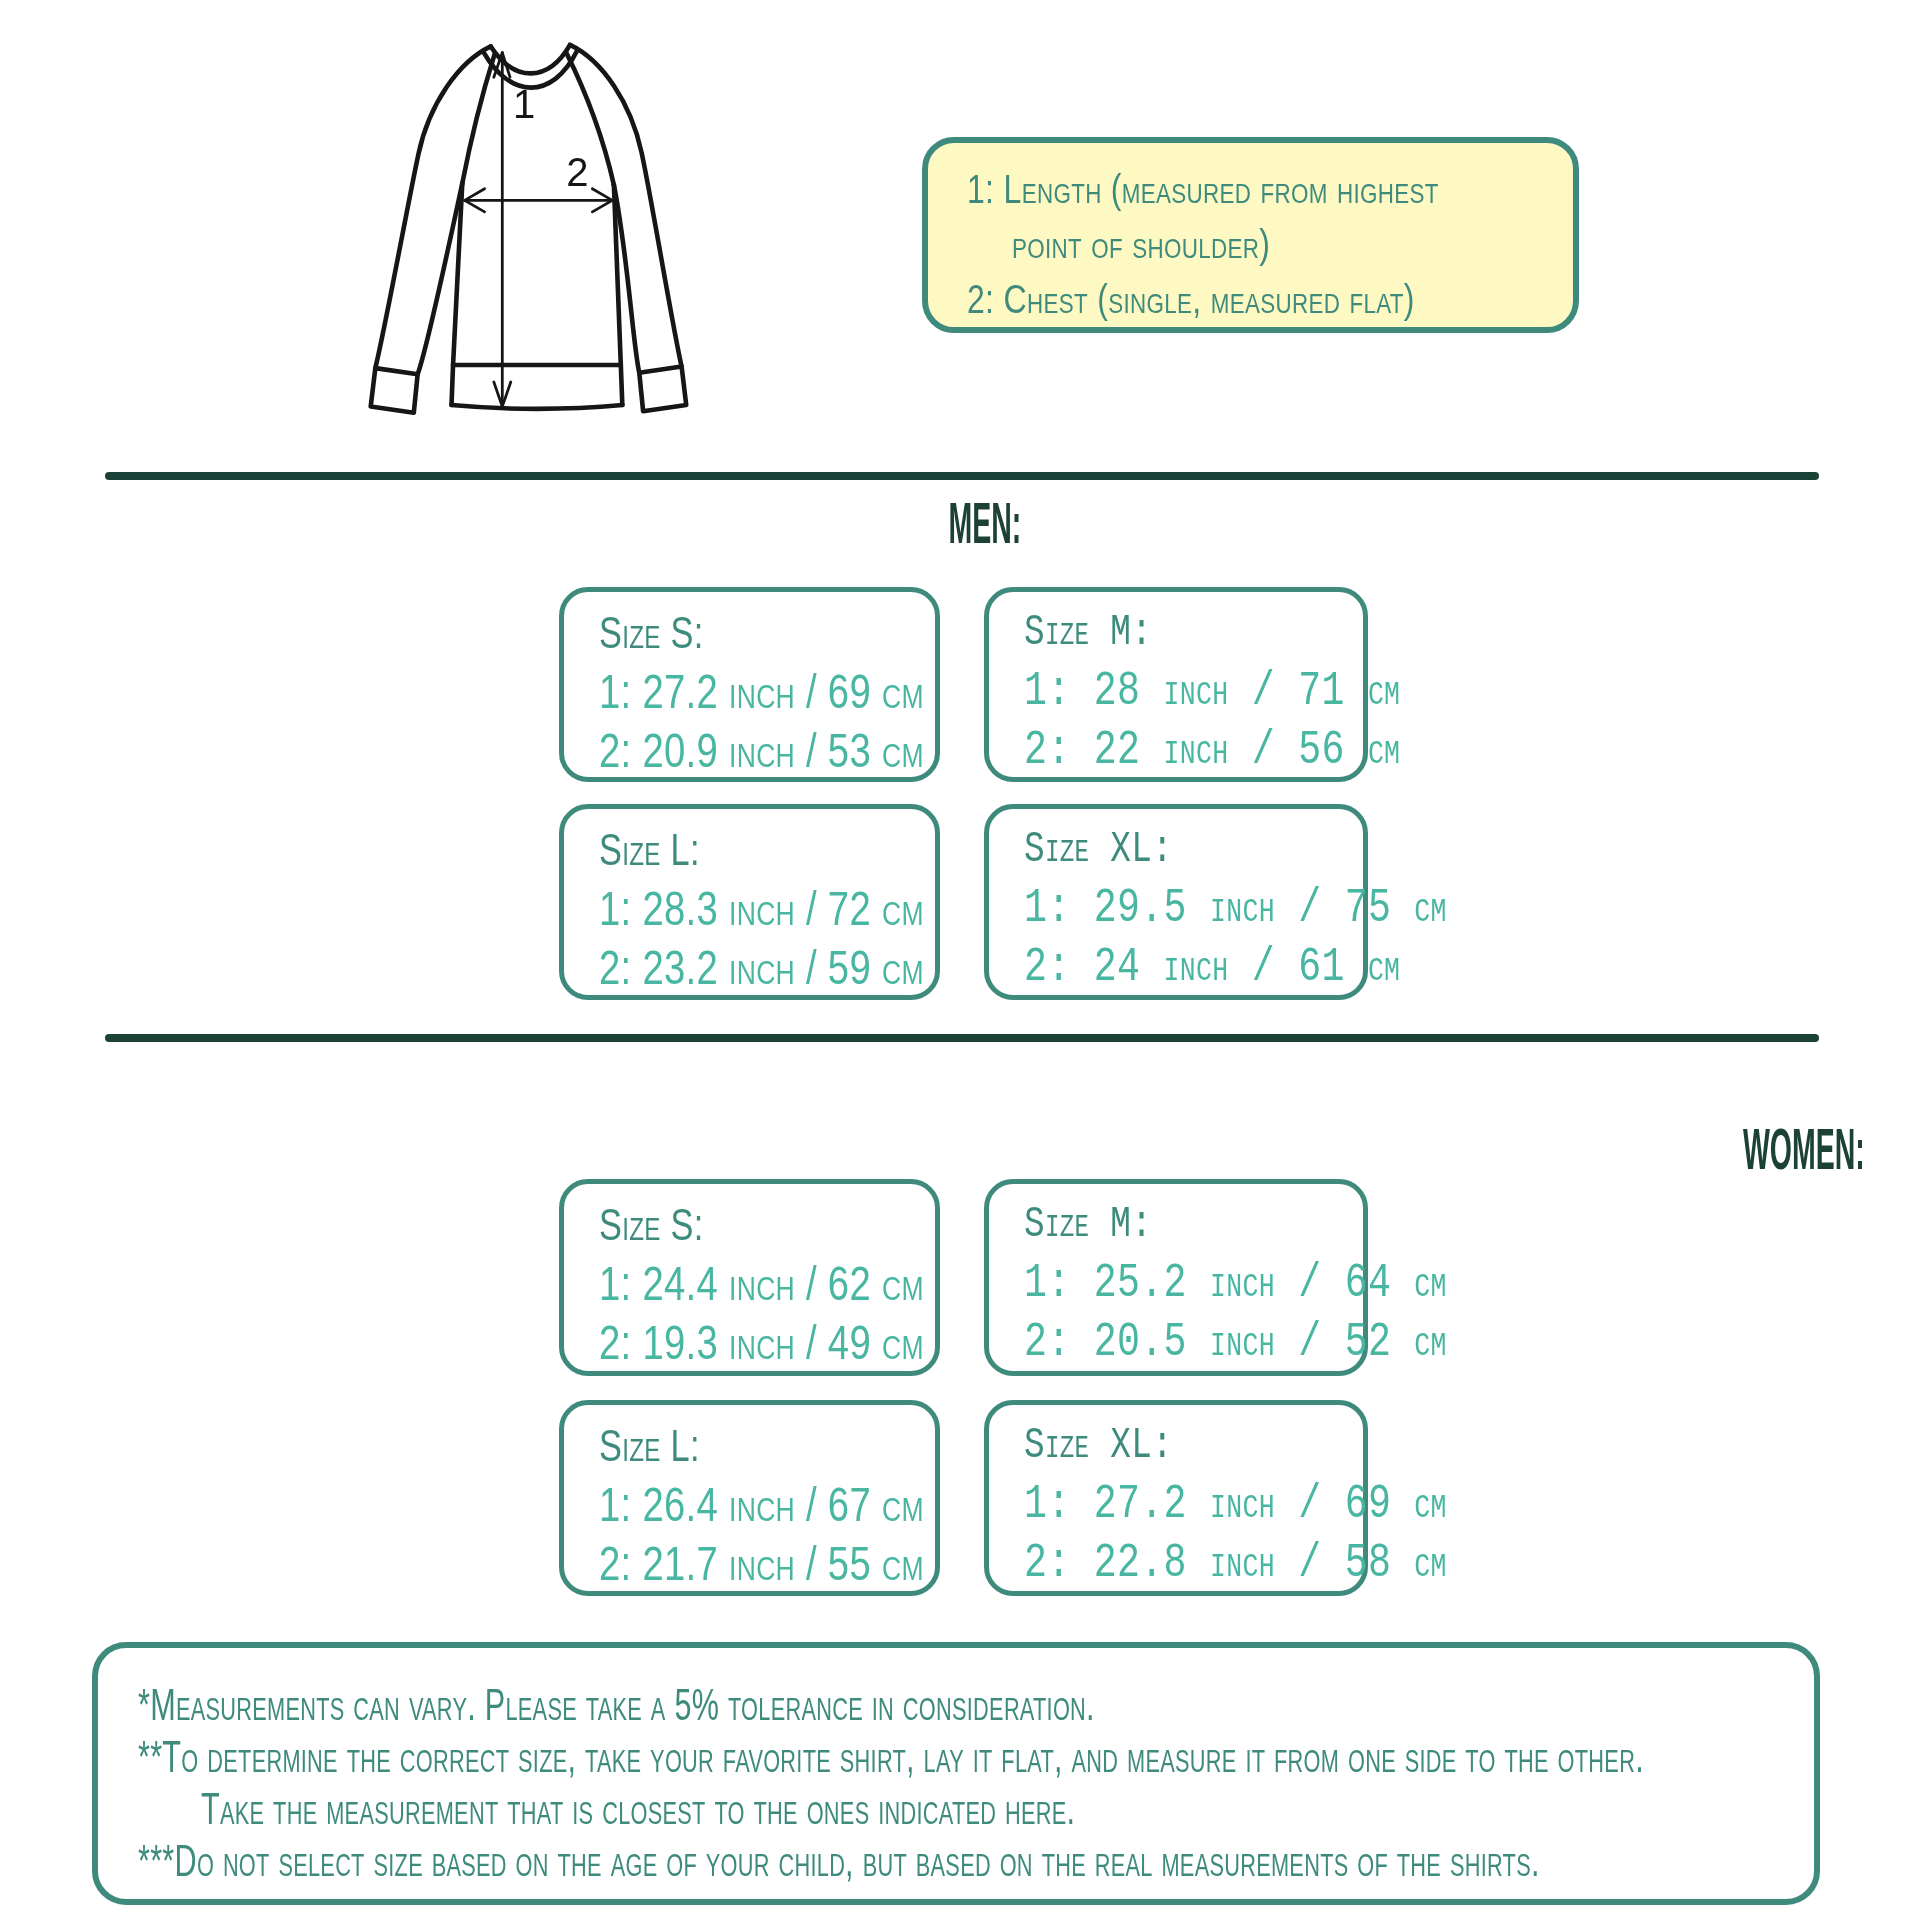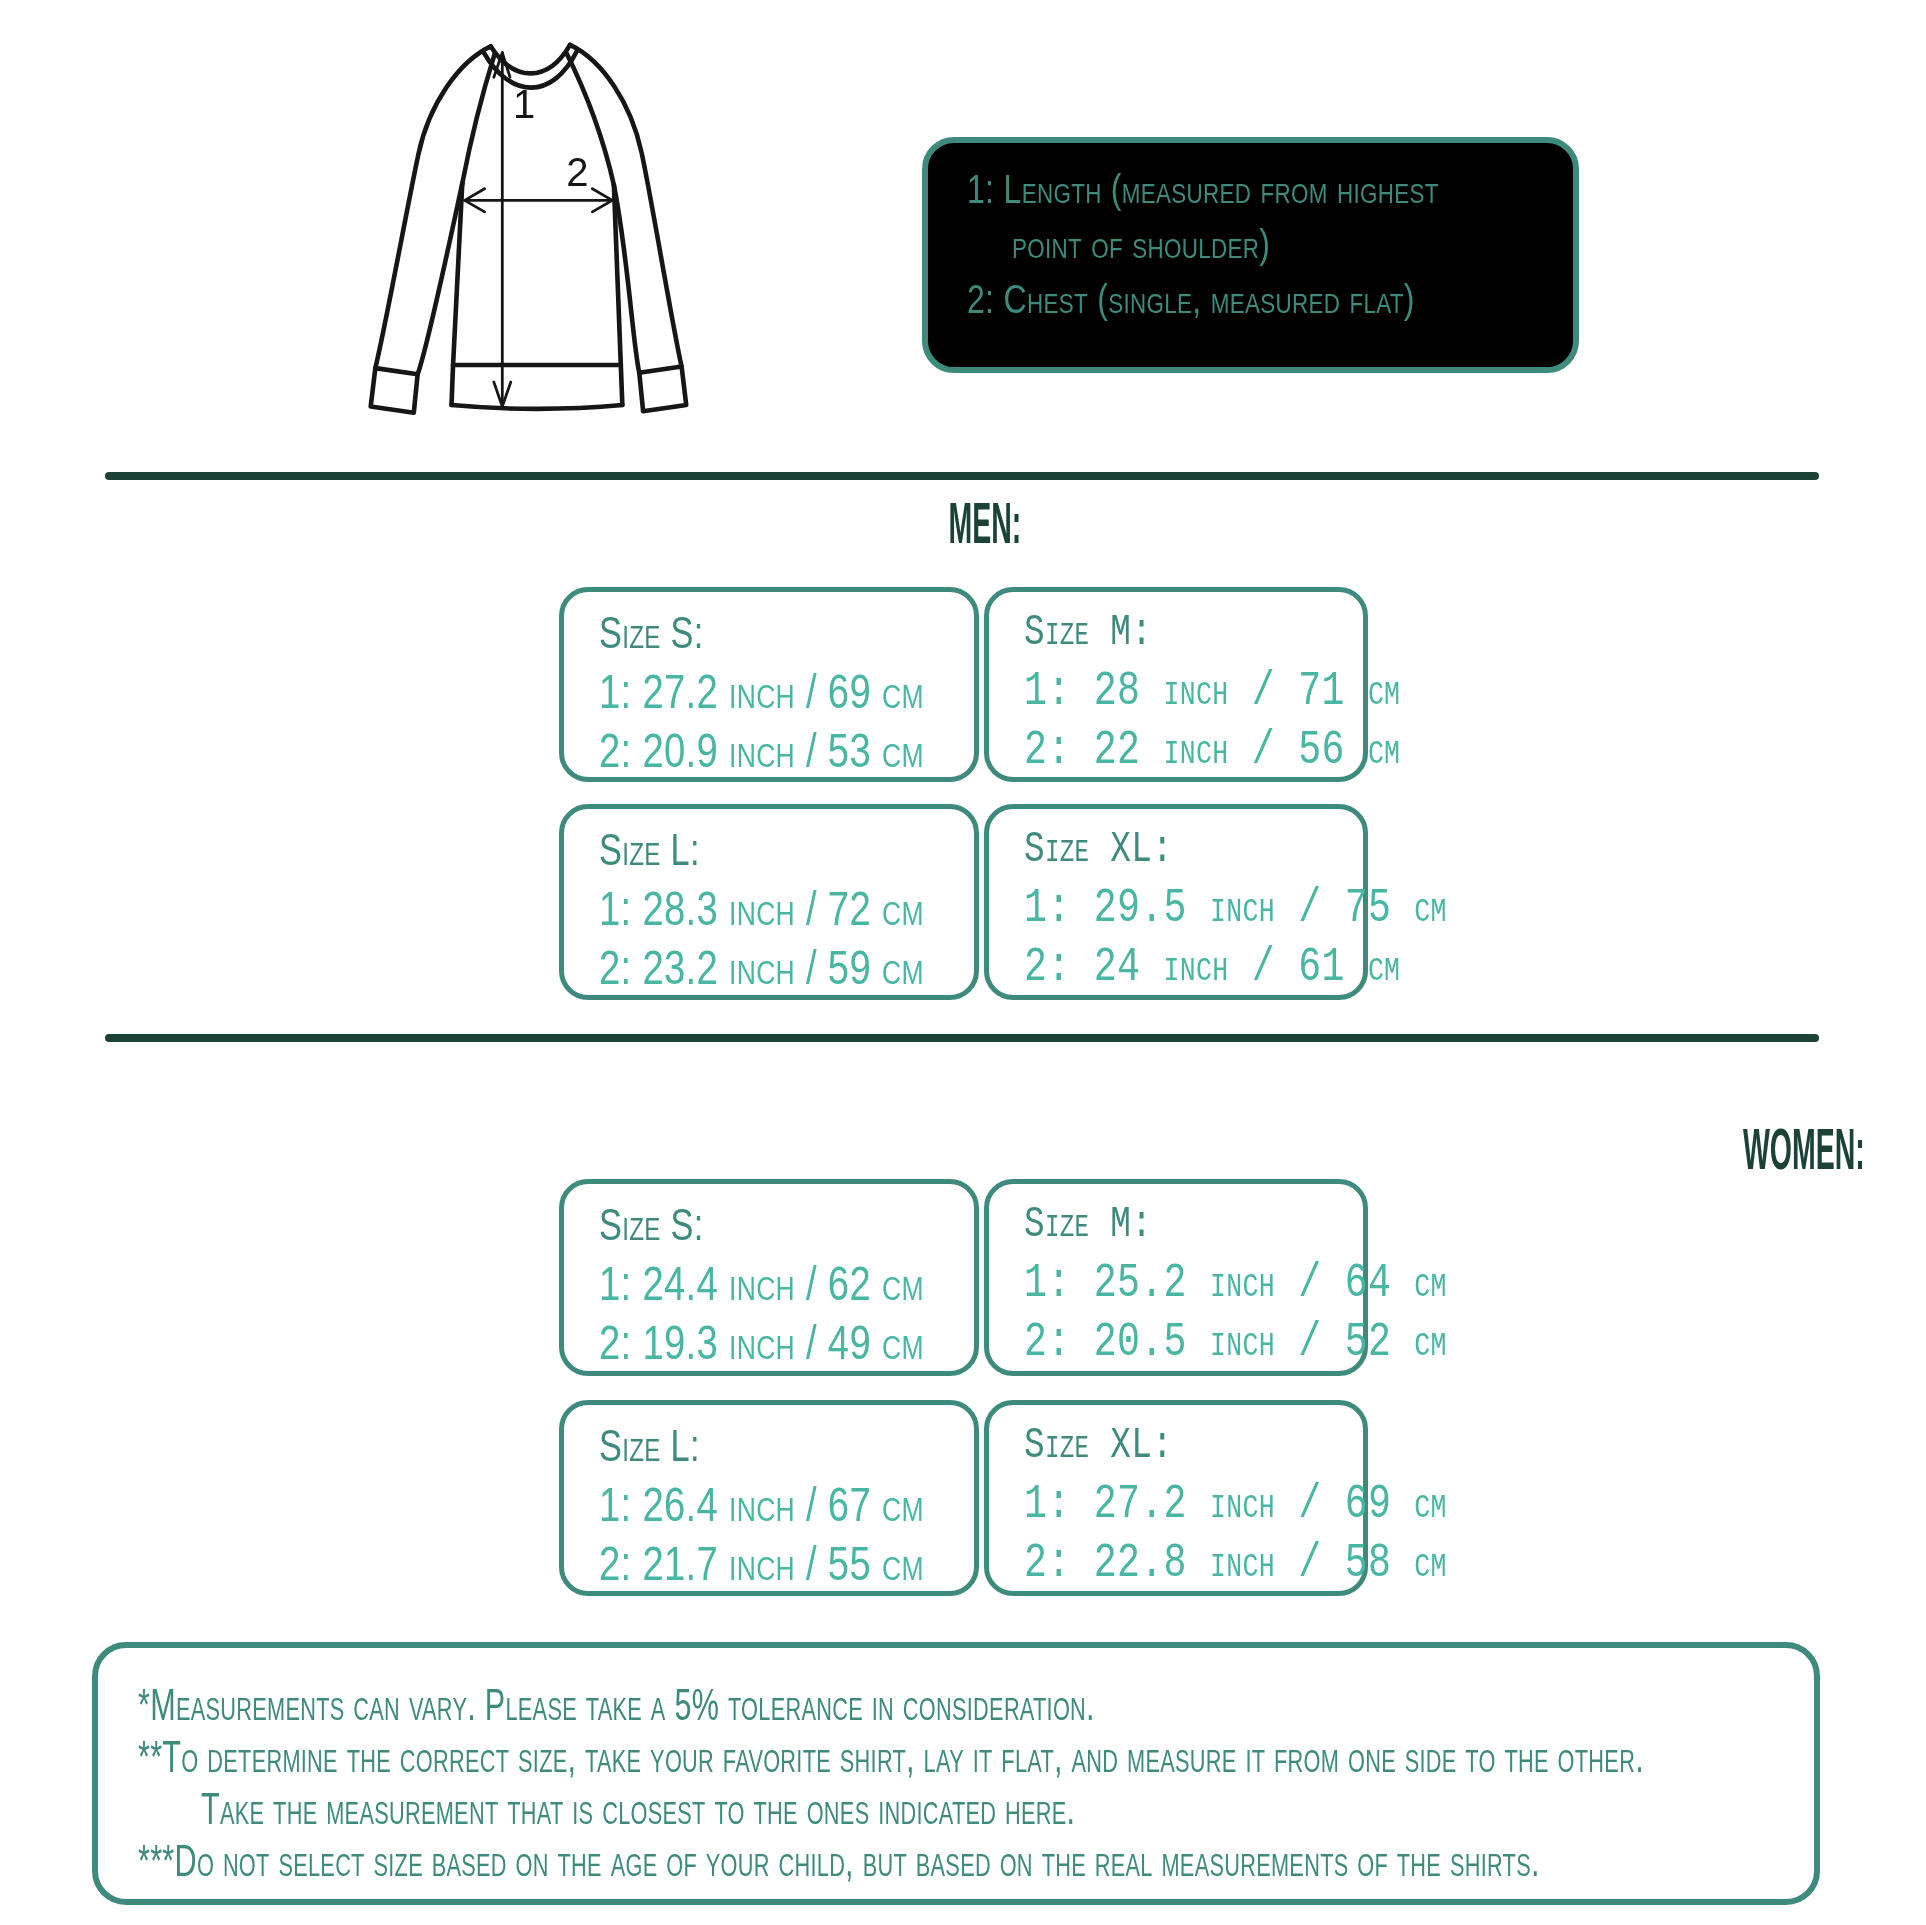--- a/index.html
+++ b/index.html
@@ -20,23 +20,23 @@
   
   .hand{
     font-variant:small-caps;
     letter-spacing:0.4px;
     white-space:nowrap;
   }
   .cond{transform-origin:0 50%;display:block;}
 
   
   .legend{
-    left:922px;top:137px;width:657px;height:236px;
+    left:922px;top:137px;width:657px;height:196px;
     border:6.2px solid var(--teal);border-radius:32px;
-    box-sizing:border-box;background:#000000;
+    box-sizing:border-box;background:#fef9c3;
     padding:18.5px 0 0 39px;
   }
   .legend .row{font-size:40px;line-height:55px;color:var(--teal);transform:scaleX(.8);}
   .legend .row.indent{margin-left:45px;}
 
   
   .rule{
     left:105px;width:1714px;height:7.7px;border-radius:4.6px;
     background:var(--dark);
   }
@@ -57,21 +57,21 @@
     padding:10.8px 0 0 35px;
   }
   .box .size-label{
     font-size:44px;line-height:59px;color:var(--teal);
     transform:scaleX(.78);
   }
   .box .meas{
     font-size:49px;line-height:59px;color:var(--mint);
     transform:scaleX(.78);
   }
-  .col-l{left:559px;width:420px;}
+  .col-l{left:559px;width:381px;}
   .col-r{left:984px;width:384px;font-family:Liberation Mono, monospace;}
 
   
   .notes{
     left:92px;top:1642px;width:1728px;height:263px;
     border:6.2px solid var(--teal);border-radius:34px;
     box-sizing:border-box;background:#fff;
     padding:31px 12px 0 40px;
   }
   .notes .row{font-size:45px;line-height:52px;color:var(--teal);transform:scaleX(.68);}

